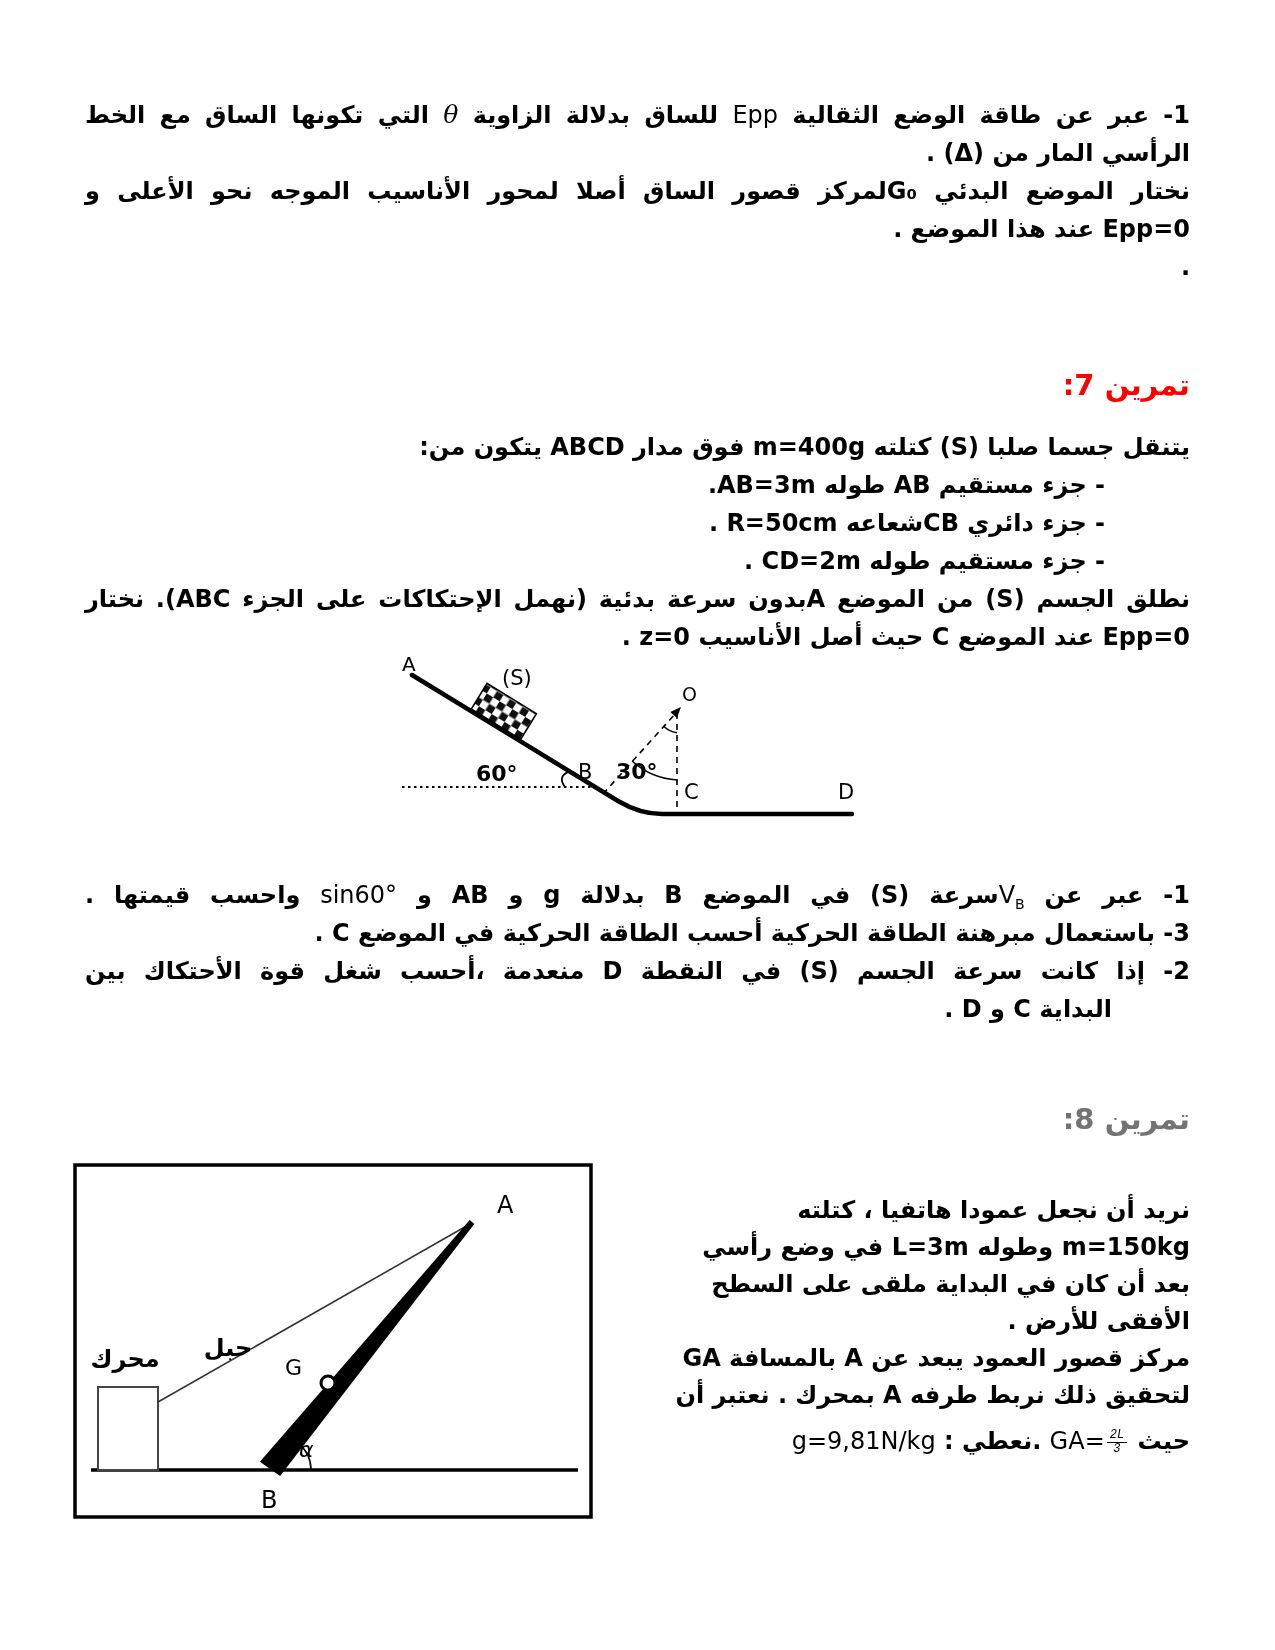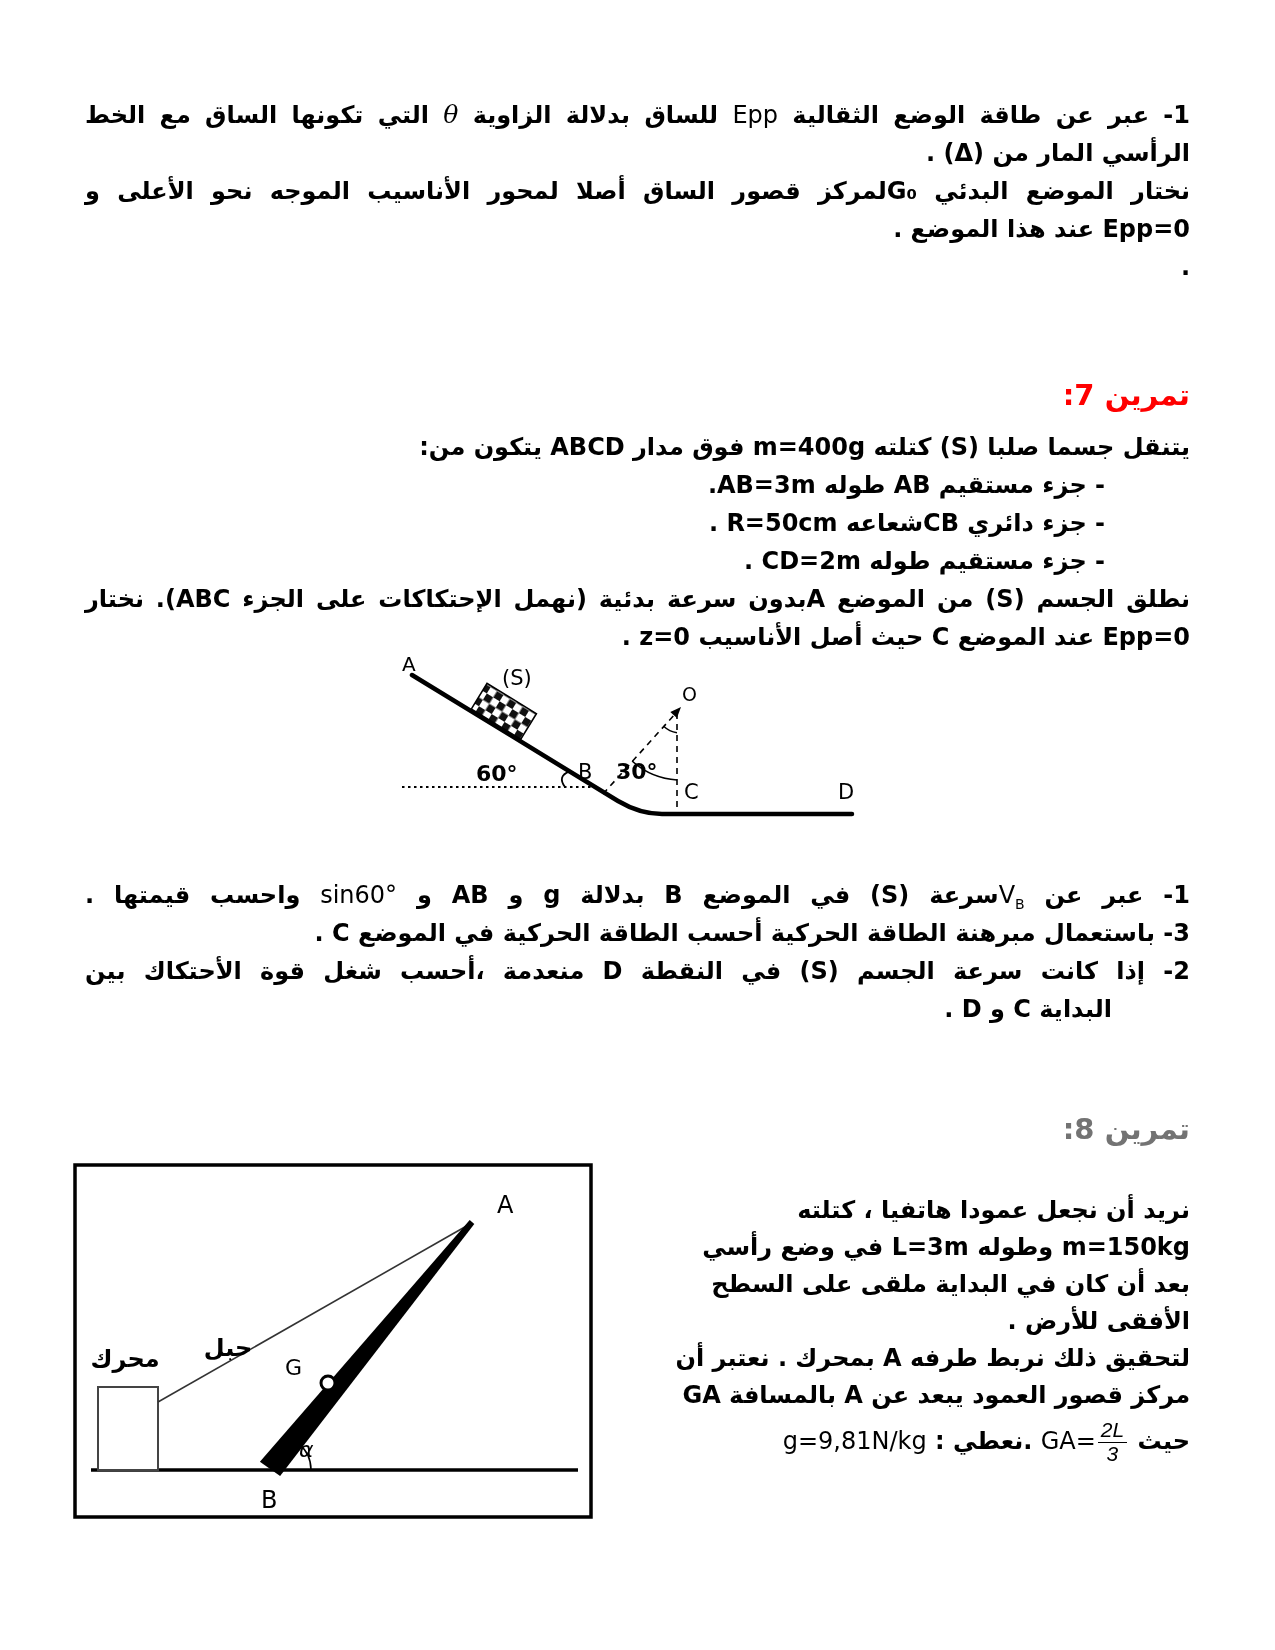--- a/index.html
+++ b/index.html
@@ -15,29 +15,29 @@
   }
   .jl{text-align:justify;text-align-last:justify}
   .rl{text-align:right}
   .ind85{padding-right:85px}
   .ind78{padding-right:78px}
   .mi{font-family:"DejaVu Serif",serif;font-style:italic;font-weight:400;font-size:25px}
   .lat{font-weight:400}
   sub{font-size:14px}
   .heading{
     position:absolute;right:85px;left:85px;direction:rtl;text-align:right;
-    font-size:29px;font-weight:700;margin-top:10px;
+    font-size:29px;font-weight:700;
   }
   .ex8col{position:absolute;right:85px;width:572px;top:1192px}
   .ex8col .ln{line-height:37px;height:37px}
   .ex8col .lnlast{height:54px;line-height:54px}
   .frac{
     display:inline-block;text-align:center;vertical-align:middle;
-    font-family:Liberation Sans, sans-serif;font-style:italic;font-weight:400;
-    font-size:21px;line-height:1.08;margin:0 2px;
+    font-family:Liberation Mono, monospace;font-style:italic;font-weight:400;
+    font-size:12px;line-height:1.08;margin:0 2px;
   }
   .frac .fn{display:block;border-bottom:1.6px solid #000;padding:0 3px}
   .frac .fd{display:block}
   svg.fig{position:absolute}
   svg text{fill:#000;font-family:"DejaVu Sans",sans-serif}
 </style>
 </head>
 <body>
 
 <div class="txtblock" style="top:96px">
@@ -99,22 +99,22 @@
   <div class="ln rl ind78">البداية C و D .</div>
 </div>
 
 <div class="heading" style="top:1102px;color:#737373">تمرين 8:</div>
 
 <div class="ex8col">
   <div class="ln rl">نريد أن نجعل عمودا هاتفيا ، كتلته</div>
   <div class="ln rl">m=150kg وطوله L=3m في وضع رأسي</div>
   <div class="ln rl">بعد أن كان في البداية ملقى على السطح</div>
   <div class="ln rl">الأفقى للأرض .</div>
+  <div class="ln rl">مركز قصور العمود يبعد عن A بالمسافة GA</div>
   <div class="ln rl">لتحقيق ذلك نربط طرفه A بمحرك . نعتبر أن</div>
-  <div class="ln rl">مركز قصور العمود يبعد عن A بالمسافة GA</div>
   <div class="ln rl lnlast"><span>حيث </span><span dir="ltr"><span class="lat">GA=</span><span class="frac"><span class="fn">2L</span><span class="fd">3</span></span></span><span> .نعطي : </span><span dir="ltr" class="lat">g=9,81N/kg</span></div>
 </div>
 
 <svg class="fig" style="left:73px;top:1163px" width="520" height="356" viewBox="0 0 520 356">
   <rect x="2" y="2" width="516" height="352" fill="none" stroke="#000" stroke-width="3.5"></rect>
   <line x1="18" y1="307" x2="505" y2="307" stroke="#000" stroke-width="3.5"></line>
   <rect x="25" y="224" width="60" height="83" fill="#ffffff" stroke="#444" stroke-width="2"></rect>
   <line x1="85" y1="239" x2="397" y2="61" stroke="#333" stroke-width="1.6"></line>
   <polygon points="186.9,298.8 396.7,57.1 401.3,60.9 207.1,313" fill="#000"></polygon>
   <circle cx="255" cy="220" r="7" fill="#ffffff" stroke="#000" stroke-width="3"></circle>

